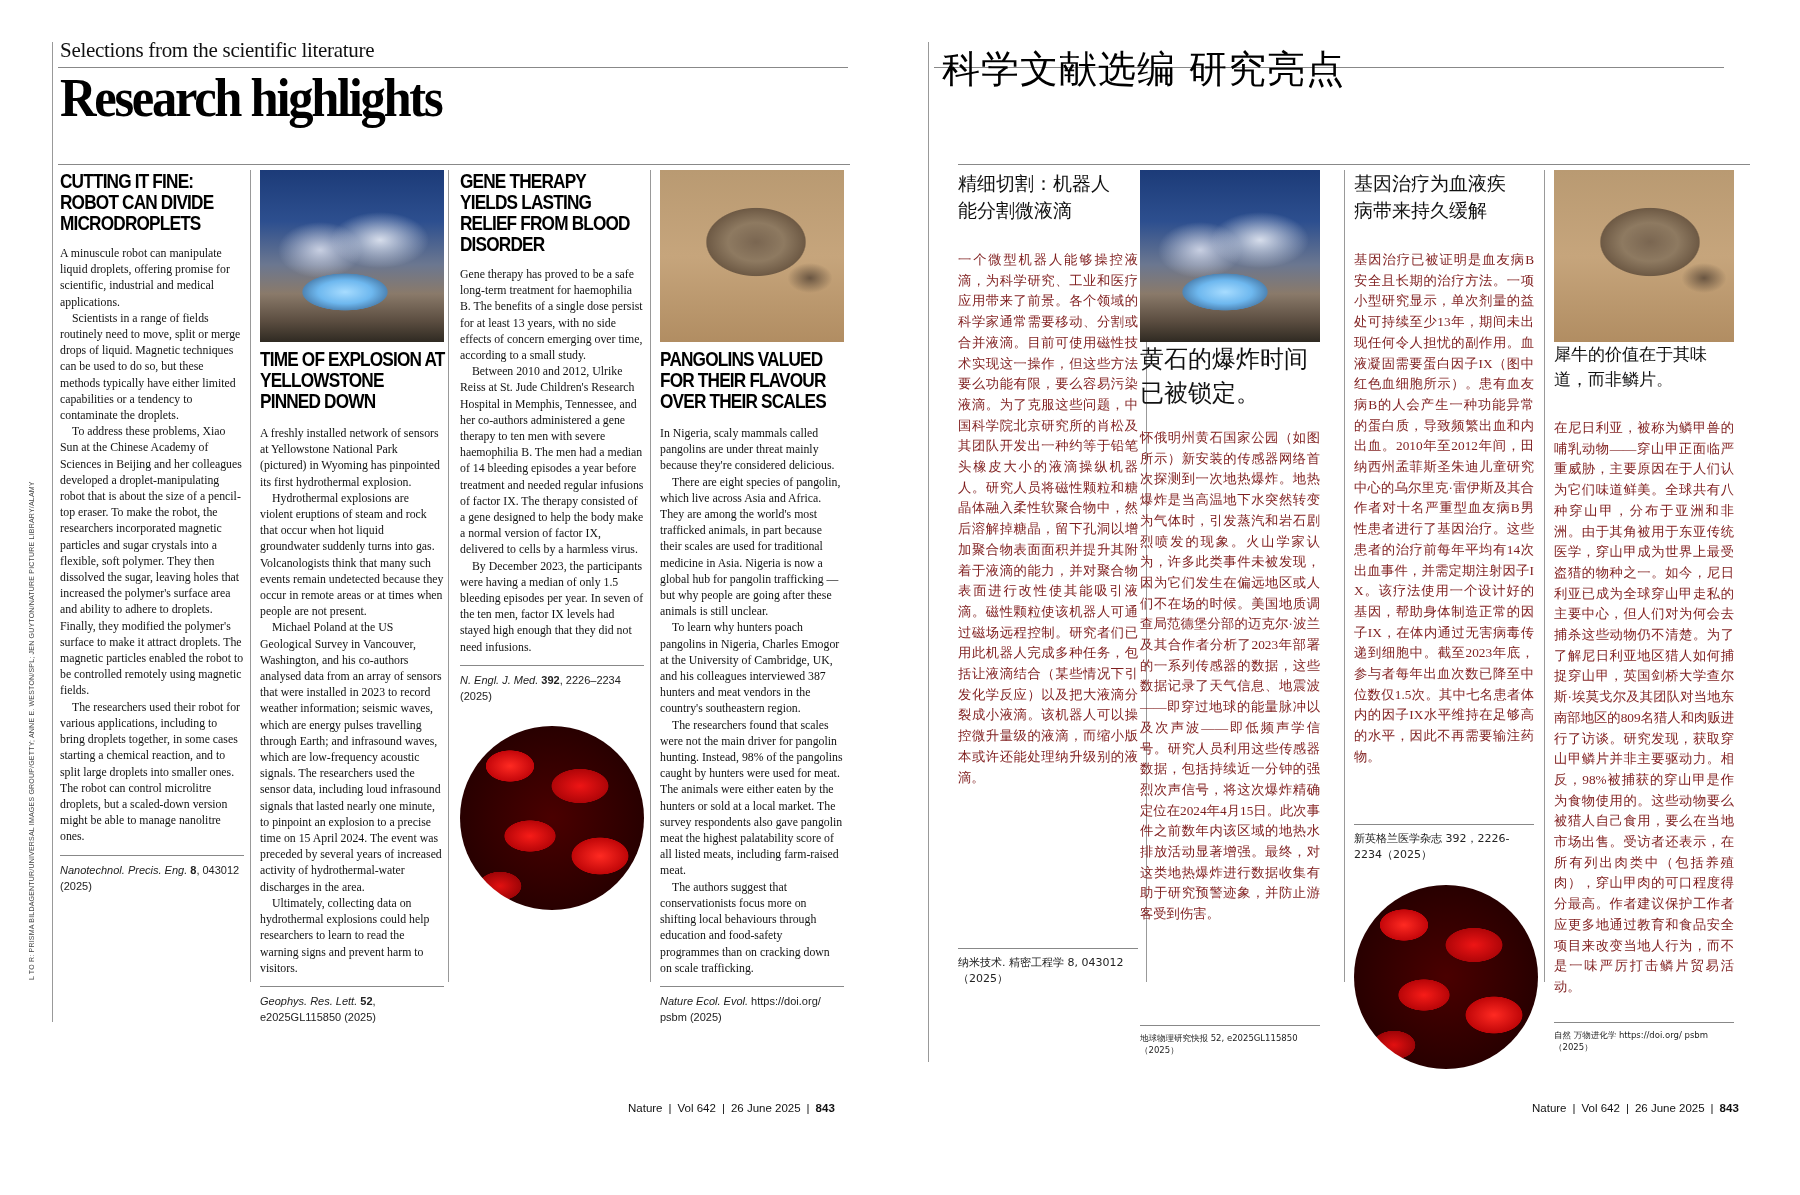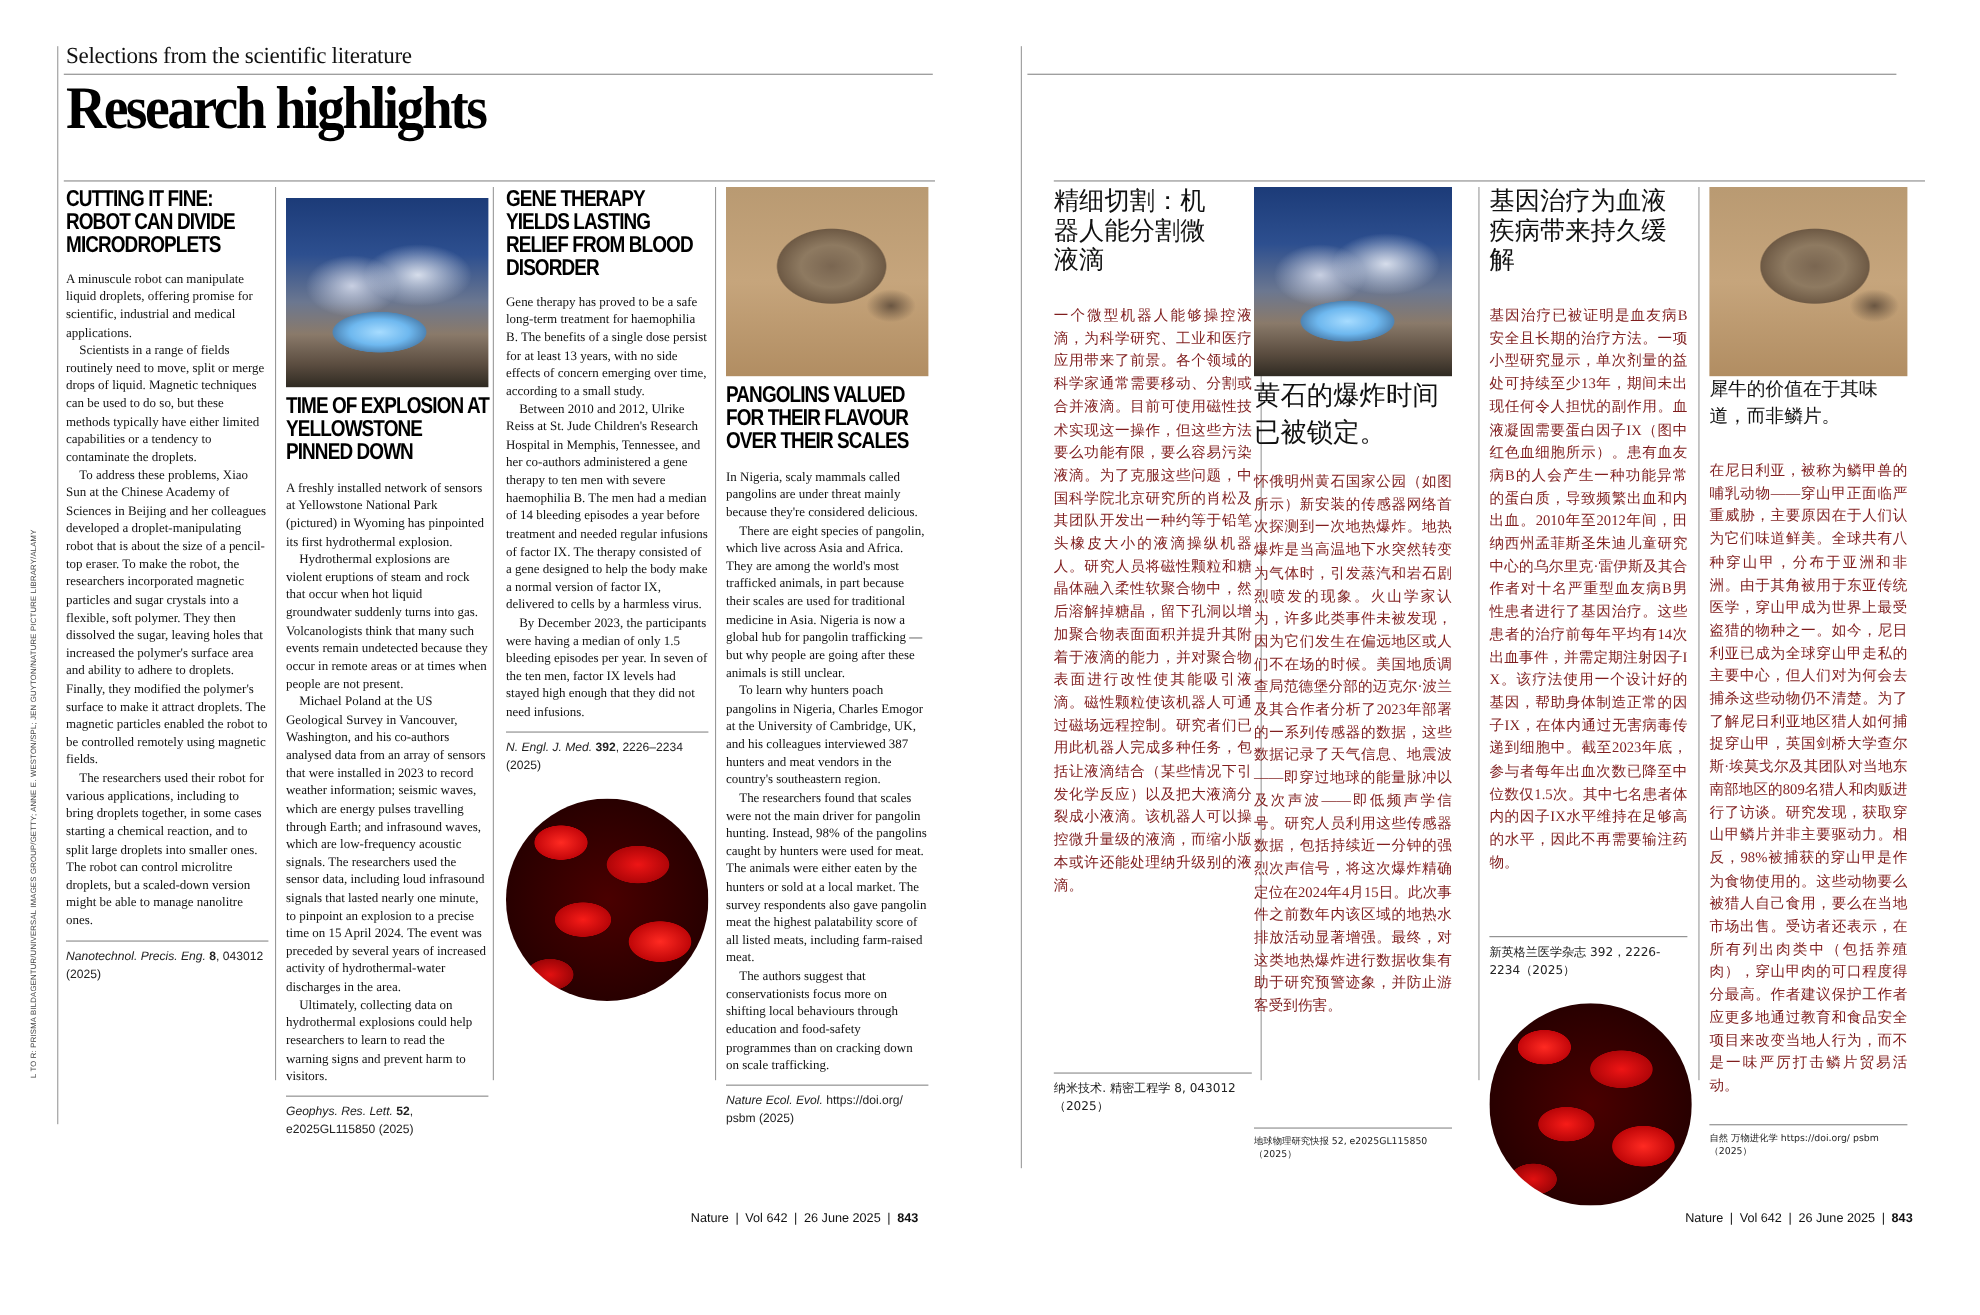--- a/index.html
+++ b/index.html
@@ -41,21 +41,21 @@
       radial-gradient(ellipse 30px 20px at 40px 160px, #e21010 0%, #9e0407 70%, rgba(0,0,0,0) 72%),
       radial-gradient(circle at 50% 50%, #4a0000, #1a0000); }
   .footer { position:absolute; top:1102px; font-family:"Liberation Sans", sans-serif; font-size:11.5px; color:#111; }
   .footer b { font-weight:bold; }
   .footer .sep { margin:0 6px; }
   
   .zh-title { position:absolute; left:22px; top:44px; font-family:"DejaVu Sans", sans-serif; font-size:38px; letter-spacing:1px; color:#000; }
   .zh-title-rule { position:absolute; left:14px; top:67px; width:790px; height:1px; background:#888; }
   .zh-edge { position:absolute; left:8px; top:42px; width:1px; height:1020px; background:#999; }
   .zh-col { position:absolute; top:170px; width:180px; }
-  .zh-head { font-family:"DejaVu Sans", sans-serif; font-size:23px; line-height:27px; color:#111; }
+  .zh-head { font-family:"DejaVu Sans", sans-serif; font-size:19px; line-height:27px; color:#111; }
   .zh-body { font-family:Liberation Serif, serif; font-size:13.3px; line-height:20.7px; color:#7f1d1d; text-align:justify; word-break:break-all; }
   .zh-ref { font-family:"DejaVu Sans", sans-serif; font-size:11px; line-height:16px; color:#222; padding-top:6px; }
   .zh-ref.small { font-size:8.5px; line-height:12px; }
 </style>
 </head>
 <body>
 
 <div class="page left">
   <div class="credit">
       <span>L TO R: PRISMA BILDAGENTUR/UNIVERSAL IMAGES GROUP/GETTY; ANNE E. WESTON/SPL; JEN GUYTON/NATURE PICTURE LIBRARY/ALAMY</span>
@@ -75,21 +75,21 @@
     <div class="body" style="margin-top:12px">
       <p class="first">A minuscule robot can manipulate liquid droplets, offering promise for scientific, industrial and medical applications.</p>
       <p>Scientists in a range of fields routinely need to move, split or merge drops of liquid. Magnetic techniques can be used to do so, but these methods typically have either limited capabilities or a tendency to contaminate the droplets.</p>
       <p>To address these problems, Xiao Sun at the Chinese Academy of Sciences in Beijing and her colleagues developed a droplet-manipulating robot that is about the size of a pencil-top eraser. To make the robot, the researchers incorporated magnetic particles and sugar crystals into a flexible, soft polymer. They then dissolved the sugar, leaving holes that increased the polymer's surface area and ability to adhere to droplets. Finally, they modified the polymer's surface to make it attract droplets. The magnetic particles enabled the robot to be controlled remotely using magnetic fields.</p>
       <p>The researchers used their robot for various applications, including to bring droplets together, in some cases starting a chemical reaction, and to split large droplets into smaller ones. The robot can control microlitre droplets, but a scaled-down version might be able to manage nanolitre ones.</p>
     </div>
     <div class="ref-rule"></div>
     <div class="ref"><i>Nanotechnol. Precis. Eng.</i> <b>8</b>, <span>043012 (2025)</span></div>
   </div>
 
-  <div class="col" style="left:260px; width:184px;margin-top:10px;">
+  <div class="col" style="left:260px; width:184px;">
     <div class="photo yellowstone"></div>
     <div class="headline" style="margin-top:6px">Time of explosion at Yellowstone pinned down</div>
     <div class="body" style="margin-top:14px">
       <p class="first">A freshly installed network of sensors at Yellowstone National Park (pictured) in Wyoming has pinpointed its first hydrothermal explosion.</p>
       <p>Hydrothermal explosions are violent eruptions of steam and rock that occur when hot liquid groundwater suddenly turns into gas. Volcanologists think that many such events remain undetected because they occur in remote areas or at times when people are not present.</p>
       <p>Michael Poland at the US Geological Survey in Vancouver, Washington, and his co-authors analysed data from an array of sensors that were installed in 2023 to record weather information; seismic waves, which are energy pulses travelling through Earth; and infrasound waves, which are low-frequency acoustic signals. The researchers used the sensor data, including loud infrasound signals that lasted nearly one minute, to pinpoint an explosion to a precise time on 15 April 2024. The event was preceded by several years of increased activity of hydrothermal-water discharges in the area.</p>
       <p>Ultimately, collecting data on hydrothermal explosions could help researchers to learn to read the warning signs and prevent harm to visitors.</p>
     </div>
     <div class="ref-rule"></div>
     <div class="ref"><i>Geophys. Res. Lett.</i> <b>52</b>, <span>e2025GL115850 (2025)</span></div>
@@ -122,20 +122,21 @@
   </div>
 
   <div class="footer" style="left:628px">
     <span>Nature</span><span class="sep">|</span><span>Vol 642</span><span class="sep">|</span><span>26 June 2025</span><span class="sep">|</span><b>843</b>
   </div>
 </div>
 
 <div class="page right">
   <div class="zh-edge"></div>
   <div class="zh-title-rule"></div>
+  <div class="zh-title">科学文献选编 研究亮点</div>
   <div class="top-rule" style="left:38px; width:792px"></div>
 
   <div class="col-div" style="left:226px"></div>
   <div class="col-div" style="left:424px"></div>
   <div class="col-div" style="left:624px"></div>
 
   <div class="zh-col" style="left:38px;">
     <div class="zh-head" style="width:160px">精细切割：机器人能分割微液滴</div>
     <div class="zh-body" style="margin-top:26px">一个微型机器人能够操控液滴，为科学研究、工业和医疗应用带来了前景。各个领域的科学家通常需要移动、分割或合并液滴。目前可使用磁性技术实现这一操作，但这些方法要么功能有限，要么容易污染液滴。为了克服这些问题，中国科学院北京研究所的肖松及其团队开发出一种约等于铅笔头橡皮大小的液滴操纵机器人。研究人员将磁性颗粒和糖晶体融入柔性软聚合物中，然后溶解掉糖晶，留下孔洞以增加聚合物表面面积并提升其附着于液滴的能力，并对聚合物表面进行改性使其能吸引液滴。磁性颗粒使该机器人可通过磁场远程控制。研究者们已用此机器人完成多种任务，包括让液滴结合（某些情况下引发化学反应）以及把大液滴分裂成小液滴。该机器人可以操控微升量级的液滴，而缩小版本或许还能处理纳升级别的液滴。</div>
     <div class="ref-rule" style="margin-top:160px"></div>

